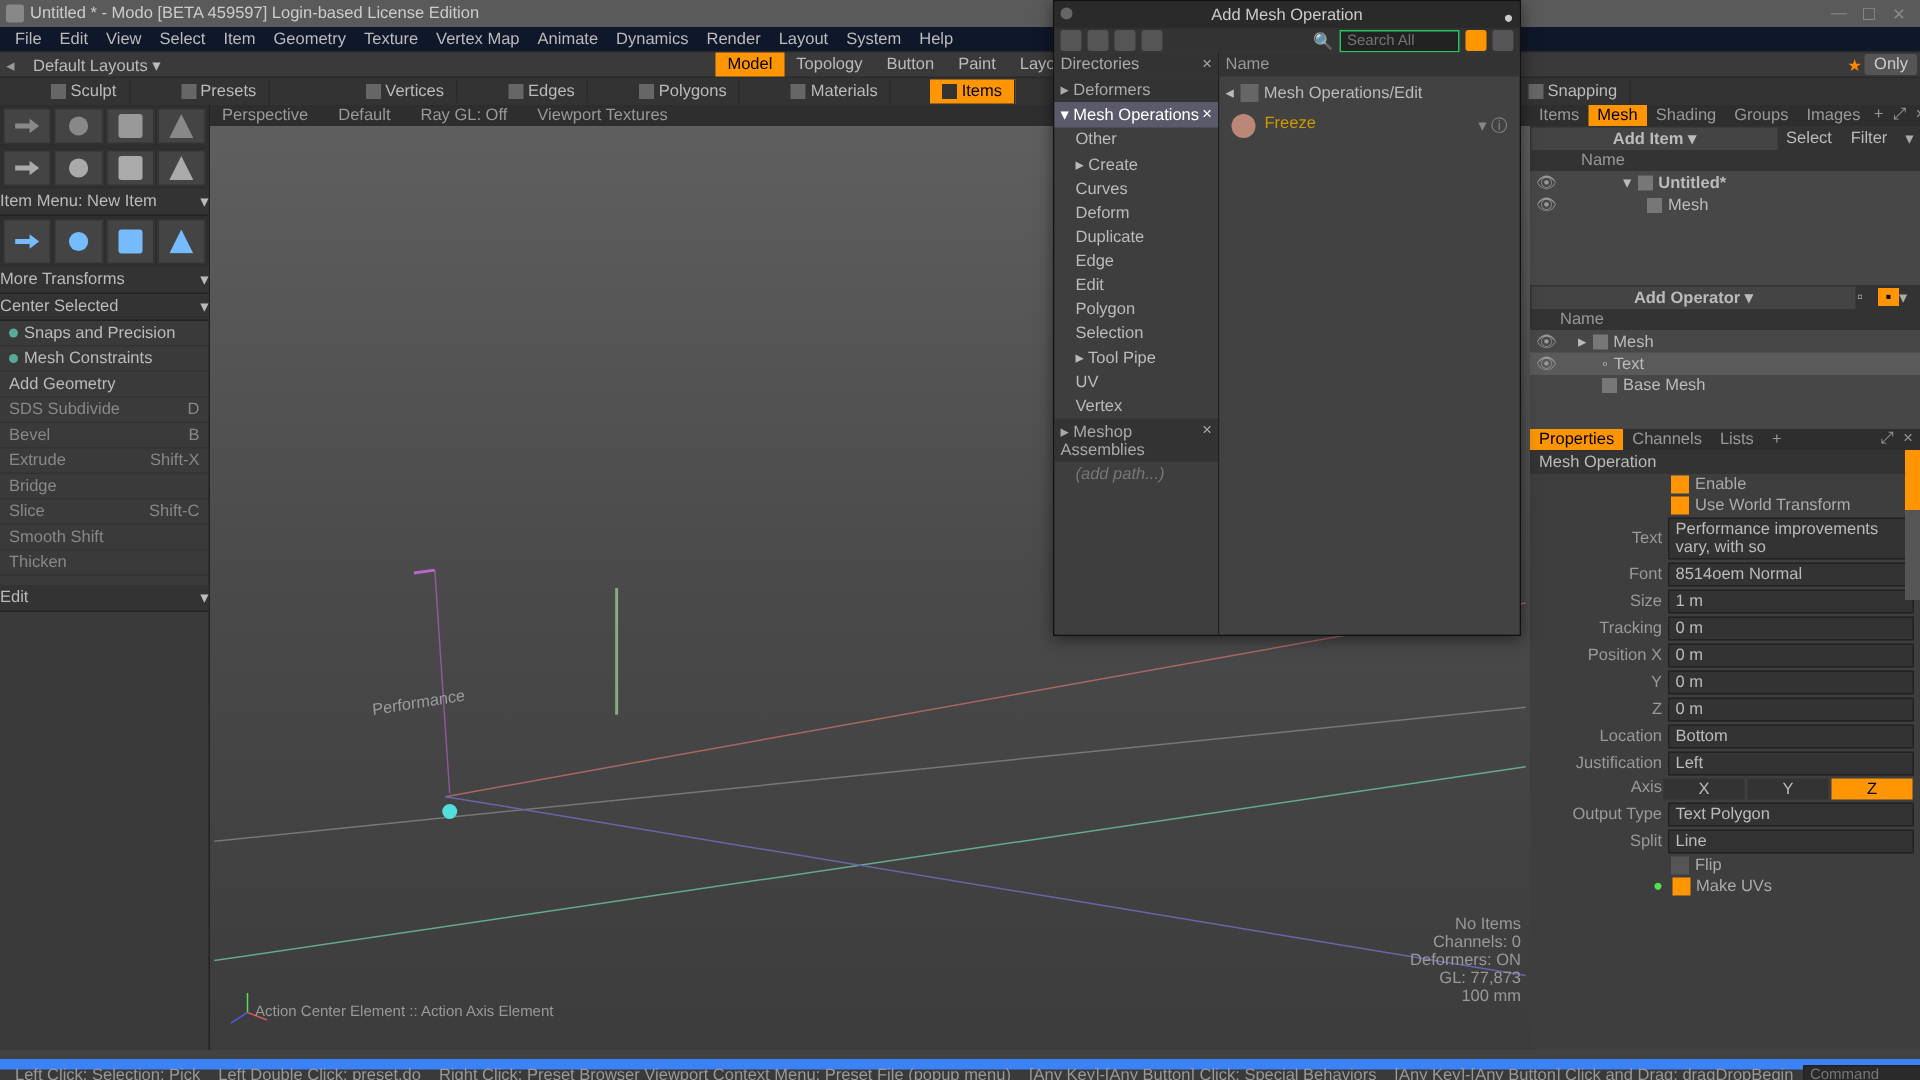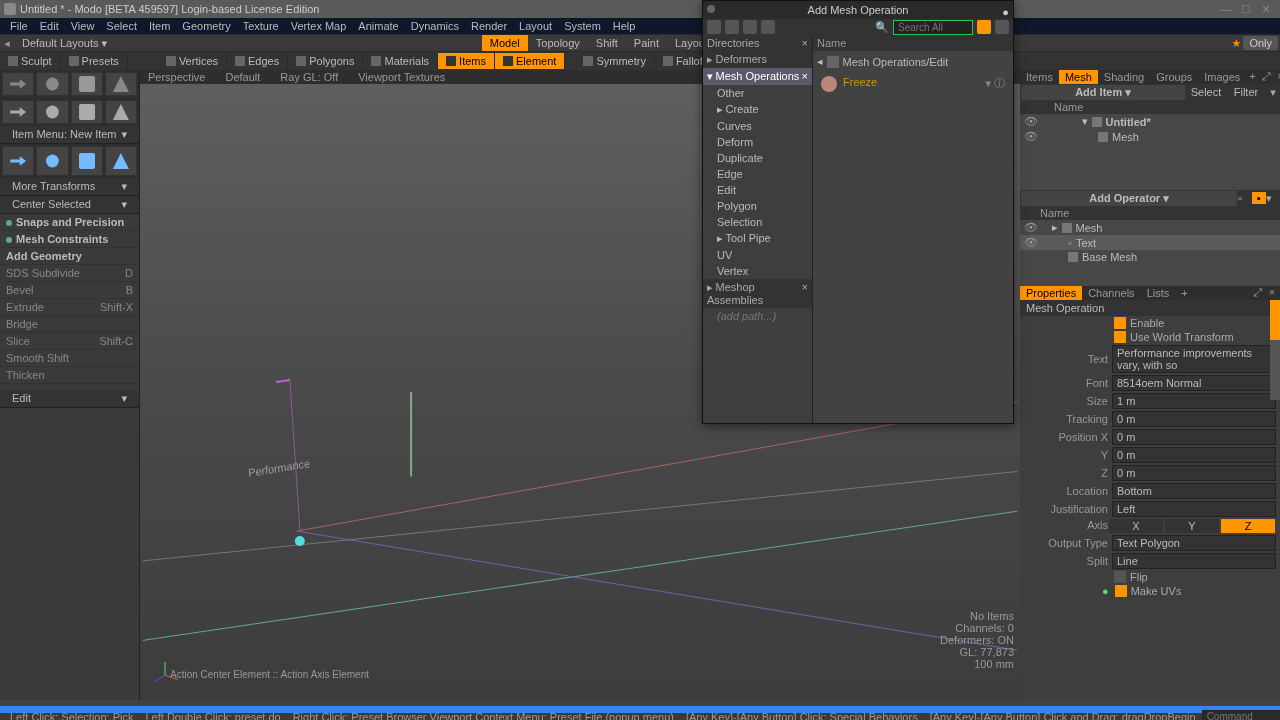--- a/index.html
+++ b/index.html
@@ -18,32 +18,32 @@
 
 .layoutbar { height: 18px; background: #3a3a3a; display: flex; align-items: center; font-size: 10px; border-top: 1px solid #2a2a2a; border-bottom: 1px solid #2a2a2a; }
 .layoutbar .dropdown { padding: 0 8px; color: #bbb; display: flex; align-items: center; gap: 4px; }
 .layoutbar .spacer { flex: 1; }
 .layoutbar .tab { padding: 2px 8px; color: #bbb; cursor: pointer; }
 .layoutbar .tab.active { background: #ff9500; color: #000; }
 .only-btn { background: #555; padding: 1px 6px; margin: 0 2px; border-radius: 2px; color: #ccc; }
 
 
 .toolbar { height: 18px; background: #333; display: flex; align-items: center; font-size: 10px; }
-.toolbar .btn { padding: 2px 8px; color: #bbb; cursor: pointer; display: flex; align-items: center; gap: 3px; border-right: 1px solid #2a2a2a; }
+.toolbar .btn { padding: 2px 8px; color: #bbb; cursor: pointer; display: flex; align-items: center; gap: 3px; border-right: 1px solid #2a2a2a; margin-left: 26px; }
 .toolbar .btn.active { background: #ff9500; color: #000; }
 .toolbar .icon-sq { width: 10px; height: 10px; background: #666; display: inline-block; }
 
 
 .left-panel { position: absolute; left: 0; top: 70px; width: 140px; bottom: 20px; background: #3a3a3a; border-right: 1px solid #222; }
 .left-panel .tool-grid { display: grid; grid-template-columns: repeat(4, 1fr); gap: 2px; padding: 2px; background: #2e2e2e; }
 .left-panel .tool-grid .cell { height: 24px; background: #444; border: 1px solid #333; display:flex; align-items:center; justify-content:center;}
 .left-panel .tool-grid.h2 .cell { height: 30px; }
-.left-panel .section-hdr { background: #333; padding: 2px 12px; font-size: 10px; color: #bbb; border-bottom: 1px solid #222; display:flex; justify-content:space-between; }
+.left-panel .section-hdr { background: #333; padding: 2px 0; font-size: 10px; color: #bbb; border-bottom: 1px solid #222; display:flex; justify-content:space-between; }
 .left-panel .item { padding: 2px 6px; font-size: 10px; color: #888; border-bottom: 1px solid #333; display:flex; justify-content:space-between; }
-.left-panel .item.enabled { color: #bbb; font-weight: bold; }
+.left-panel .item.enabled { color: #bbb; }
 .left-panel .item.enabled .dot{ width:6px; height:6px; background:#5a9; border-radius:50%; margin-right:4px; display:inline-block;}
 
 
 .viewport { position: absolute; left: 140px; top: 70px; right: 260px; bottom: 20px; background: linear-gradient(#606060, #4a4a4a 50%, #3c3c3c); overflow: hidden; }
 .viewport .vp-header { height: 14px; background: #2e2e2e; display: flex; align-items: center; font-size: 10px; gap: 20px; padding: 0 8px; color: #999;}
 .viewport svg.scene { position: absolute; top: 14px; left: 0; width: 100%; height: calc(100% - 14px); }
 .viewport .hud-br { position: absolute; right: 6px; bottom: 30px; text-align: right; font-size: 10px; color: #999; }
 .viewport .hud-bl { position: absolute; left: 30px; bottom: 20px; font-size: 10px; color: #999; margin-top: 20px; }
 .axis-gizmo { position:absolute; left:10px; bottom:10px; width:30px; height:30px; }
 
@@ -141,21 +141,21 @@
   <span>System</span>
   <span>Help</span>
 </div>
 
 <div class="layoutbar">
   <span style="width:14px;text-align:center;color:#999">◂</span>
   <span class="dropdown">Default Layouts ▾</span>
   <span class="spacer"></span>
   <span class="tab active">Model</span>
   <span class="tab">Topology</span>
-  <span class="tab">Shift</span>
+  <span class="tab">Button</span>
   <span class="tab">Paint</span>
   <span class="tab">Layout</span>
   <span class="tab">Setup</span>
   <span class="tab">Game Tools</span>
   <span class="tab">An</span>
   <span class="spacer"></span>
   <span style="color:#f80">★</span>
   <span class="only-btn">Only</span>
 </div>
 

